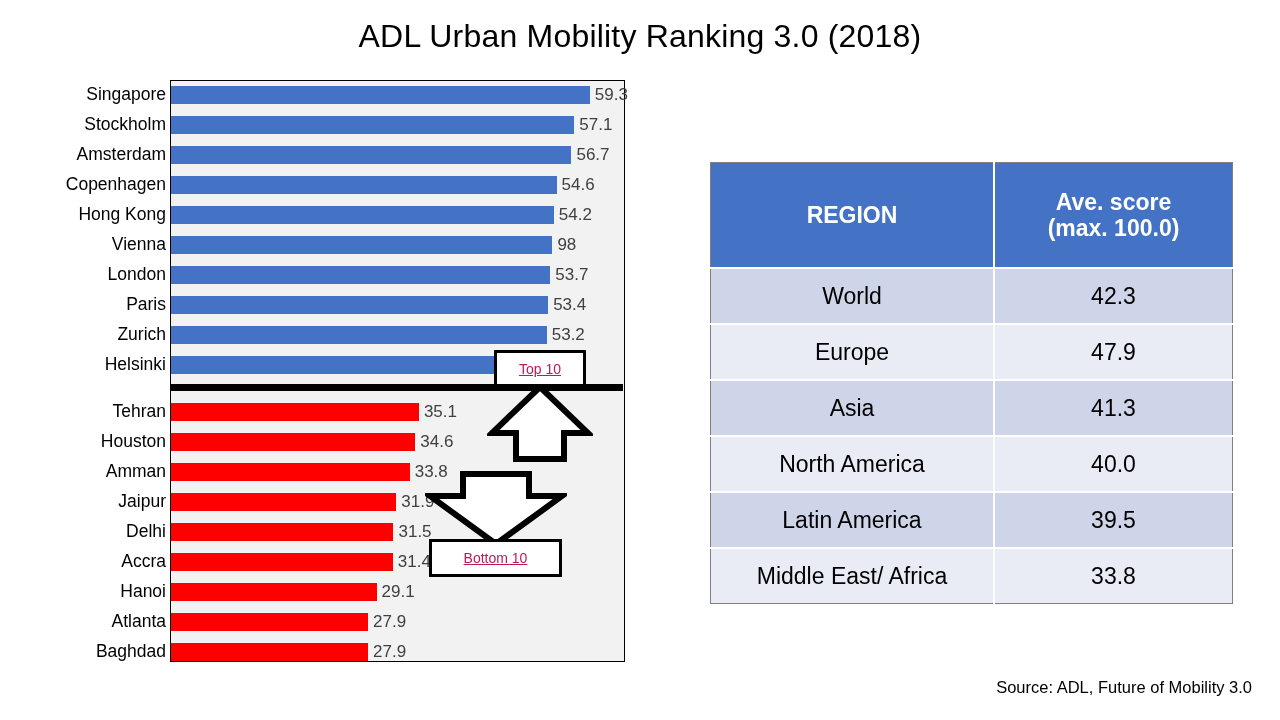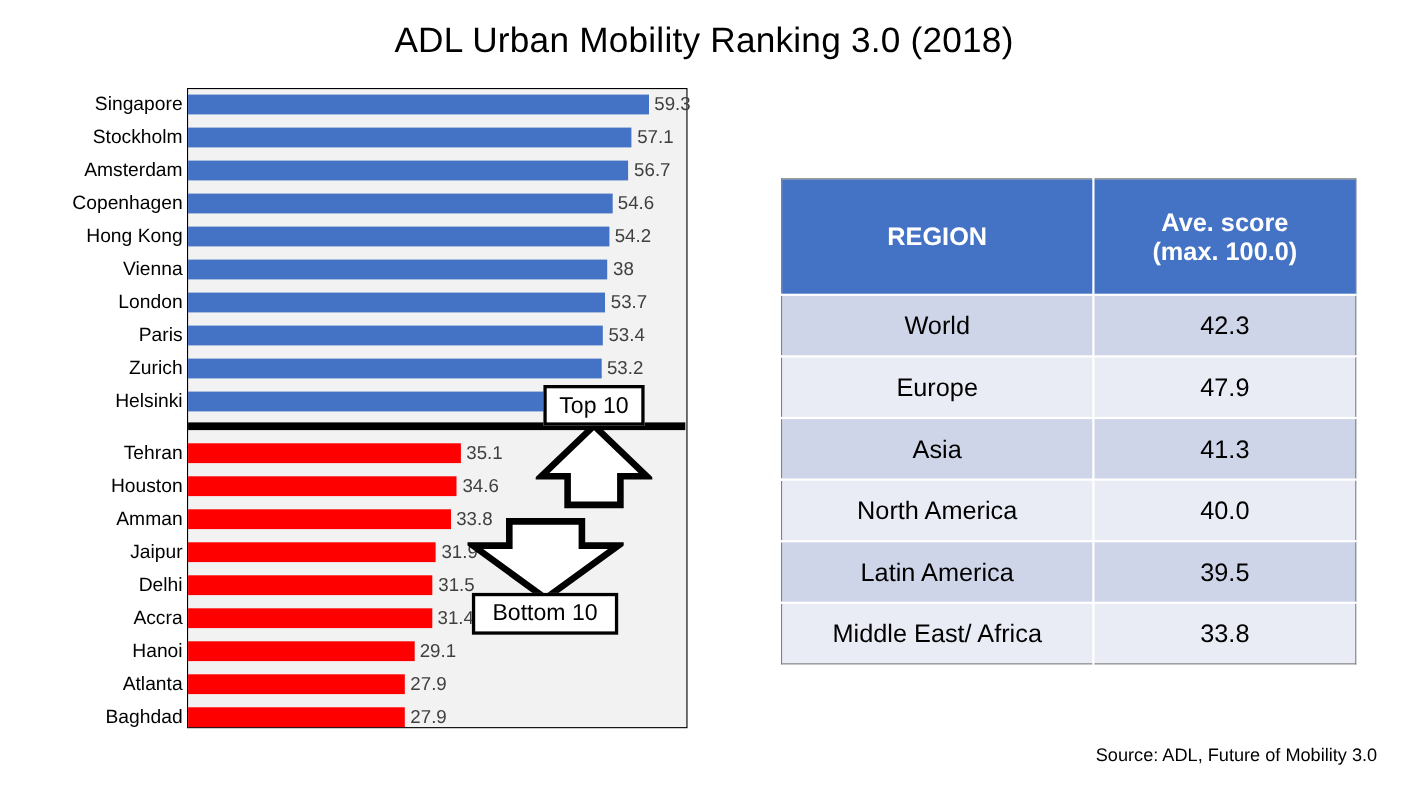--- a/index.html
+++ b/index.html
@@ -89,23 +89,24 @@
 
   
   .callout-box {
     position: absolute;
     border: 3.5px solid #000000;
     background: #FFFFFF;
     box-sizing: border-box;
     display: flex;
     align-items: center;
     justify-content: center;
-    font-size: 21px;
-    color: #000000;
+    font-size: 14px;
+    color: #be185d;
     white-space: nowrap;
+    text-decoration: underline;
   }
   #top10-callout-box {
     left: 494px;
     top: 272px;
     width: 92px;
     height: 37px;
   }
   #bottom10-callout-box {
     left: 429px;
     top: 461px;
@@ -208,21 +209,21 @@
       <div class="bar-value" style="top: 5px; left: 423.806px;">59.3</div>
       <div class="bar top10" style="top: 35px; width: 403.269px;"></div>
       <div class="bar-value" style="top: 35px; left: 408.269px;">57.1</div>
       <div class="bar top10" style="top: 65px; width: 400.444px;"></div>
       <div class="bar-value" style="top: 65px; left: 405.444px;">56.7</div>
       <div class="bar top10" style="top: 95px; width: 385.613px;"></div>
       <div class="bar-value" style="top: 95px; left: 390.613px;">54.6</div>
       <div class="bar top10" style="top: 125px; width: 382.788px;"></div>
       <div class="bar-value" style="top: 125px; left: 387.788px;">54.2</div>
       <div class="bar top10" style="top: 155px; width: 381.375px;"></div>
-      <div class="bar-value" style="top: 155px; left: 386.375px;">38</div>
+      <div class="bar-value" style="top: 155px; left: 386.375px;">98</div>
       <div class="bar top10" style="top: 185px; width: 379.256px;"></div>
       <div class="bar-value" style="top: 185px; left: 384.256px;">53.7</div>
       <div class="bar top10" style="top: 215px; width: 377.137px;"></div>
       <div class="bar-value" style="top: 215px; left: 382.137px;">53.4</div>
       <div class="bar top10" style="top: 245px; width: 375.725px;"></div>
       <div class="bar-value" style="top: 245px; left: 380.725px;">53.2</div>
       <div class="bar top10" style="top: 275px; width: 372.9px;"></div>
       <div class="bar-value" style="top: 275px; left: 377.9px;">52.8</div>
       <div class="bar bottom10" style="top: 322px; width: 247.894px;"></div>
       <div class="bar-value" style="top: 322px; left: 252.894px;">35.1</div>

